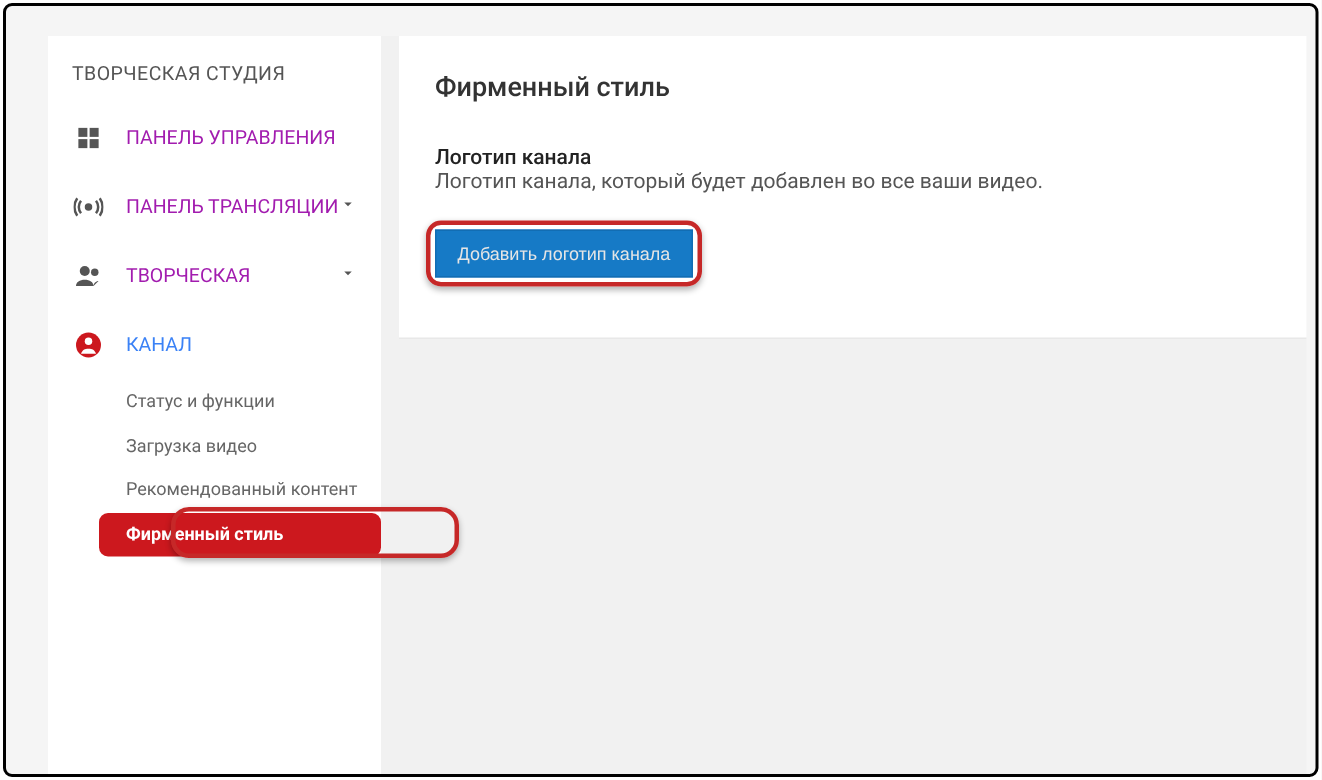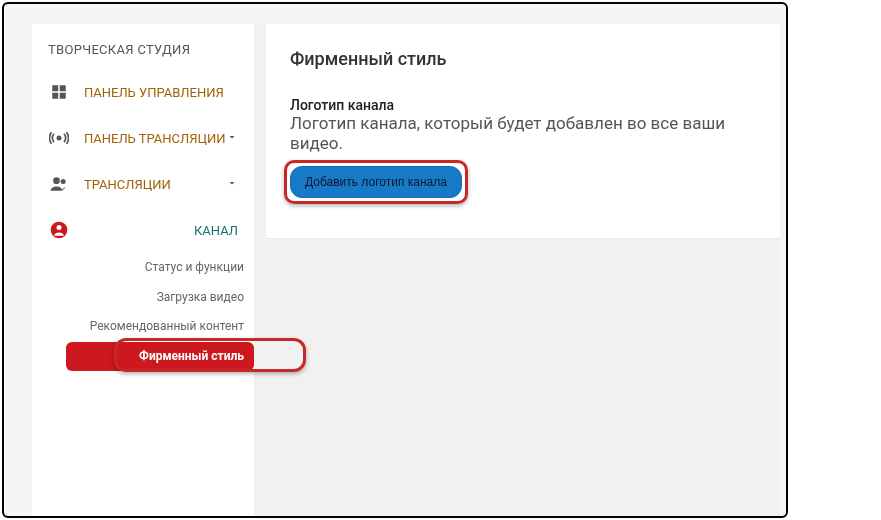--- a/index.html
+++ b/index.html
@@ -1,35 +1,35 @@
 <!DOCTYPE html>
 <html><head>
   <meta charset="utf-8">
   <style>
     * { margin: 0; padding: 0; box-sizing: border-box; }
     body { font-family: Roboto, Arial, sans-serif; background: #fff; width: 881px; height: 520px; overflow: hidden; }
-    .frame { border: 2px solid #000; border-radius: 6px; width: 786px; height: 516px; margin: 2px; display: flex; background: #f5f5f5; padding-top: 20px; padding-left: 28px; padding-right: 6px; }
+    .frame { border: 2px solid #000; border-radius: 6px; width: 877px; height: 516px; margin: 2px; display: flex; background: #f5f5f5; padding-top: 20px; padding-left: 28px; padding-right: 6px; }
     .sidebar { width: 222px; background: #fff; display: flex; flex-direction: column; }
     .sidebar-title { font-size: 13px; color: #555; padding: 18px 16px 12px; letter-spacing: 0.3px; }
-    .nav-item { display: flex; align-items: center; padding: 12px 16px; font-size: 13px; color: #a16207; cursor: pointer; position: relative; }
+    .nav-item { display: flex; align-items: center; padding: 12px 16px; font-size: 13px; color: #a21caf; cursor: pointer; position: relative; }
     .nav-item .icon { width: 22px; height: 22px; margin-right: 14px; display: inline-flex; align-items: center; justify-content: center; flex-shrink: 0; }
-    .nav-item.active { color: #0f766e; justify-content: space-between; }
+    .nav-item.active { color: #3b82f6; }
     .nav-item.active svg { fill: #cc181e; }
     .nav-item .chevron { margin-left: auto; }
     .subnav { padding-left: 52px; }
-    .subnav-item { font-size: 12px; color: #666; padding: 7px 10px 7px 0; cursor: pointer; line-height: 1.3; text-align: right; }
+    .subnav-item { font-size: 12px; color: #666; padding: 7px 10px 7px 0; cursor: pointer; line-height: 1.3; }
     .subnav-item.highlighted { background: #cc181e; color: #fff; font-weight: 700; margin-left: -18px; padding-left: 18px; border-radius: 6px; position: relative; }
     .callout-ring-sub { position: absolute; left: 30px; top: -4px; width: 192px; height: 34px; border: 3px solid #c62828; border-radius: 12px; pointer-events: none; box-shadow: 0 2px 4px rgba(0,0,0,0.3); }
     .subnav-wrap { position: relative; }
     .main { flex: 1; background: #f1f1f1; padding-left: 12px; }
     .panel { background: #fff; padding: 24px 24px 40px; border-bottom: 1px solid #e8e8e8; }
     .page-title { font-size: 18px; color: #333; font-weight: 500; margin-bottom: 28px; }
     .section-title { font-size: 14px; color: #222; font-weight: 500; }
-    .section-desc { font-size: 17px; color: #555; margin-bottom: 13px; }
-    .btn-primary { display: inline-block; background: #167ac6; color: #0f172a; font-size: 12px; padding: 8px 14px; border: 1px solid #126db3; border-radius: 12px; cursor: pointer; font-weight: 500; }
+    .section-desc { font-size: 14px; color: #555; margin-bottom: 24px; }
+    .btn-primary { display: inline-block; background: #167ac6; color: #e5e5e5; font-size: 12px; padding: 8px 14px; border: 1px solid #126db3; border-radius: 0; cursor: pointer; font-weight: 500; }
     .btn-wrapper { position: relative; display: inline-block; }
     .callout-ring-btn { position: absolute; left: -6px; top: -6px; right: -6px; bottom: -6px; border: 3px solid #c62828; border-radius: 10px; pointer-events: none; box-shadow: 0 2px 4px rgba(0,0,0,0.3); }
     svg { fill: #555; }
   </style>
 </head>
 <body>
 
 <div class="frame">
   <aside class="sidebar">
     <div class="sidebar-title">ТВОРЧЕСКАЯ СТУДИЯ</div>
@@ -63,21 +63,21 @@
     </div>
 
     <div class="nav-item">
       <span class="icon">
         <svg width="20" height="20" viewBox="0 0 24 24">
             <circle cx="9" cy="8" r="4"></circle>
             <circle cx="17" cy="9" r="3"></circle>
             <path d="M2 20c0-3 3-5 7-5s7 2 7 5M16 20c0-2 2-4 4-4"></path>
           </svg>
       </span>
-      <span>ТРАНСЛЯЦИИ</span>
+      <span>ТВОРЧЕСКАЯ</span>
       <span class="chevron">
         <svg width="12" height="12" viewBox="0 0 24 24">
             <path d="M7 10l5 5 5-5z"></path>
           </svg>
       </span>
     </div>
 
     <div class="nav-item active">
       <span class="icon">
         <svg width="20" height="20" viewBox="0 0 24 24">

